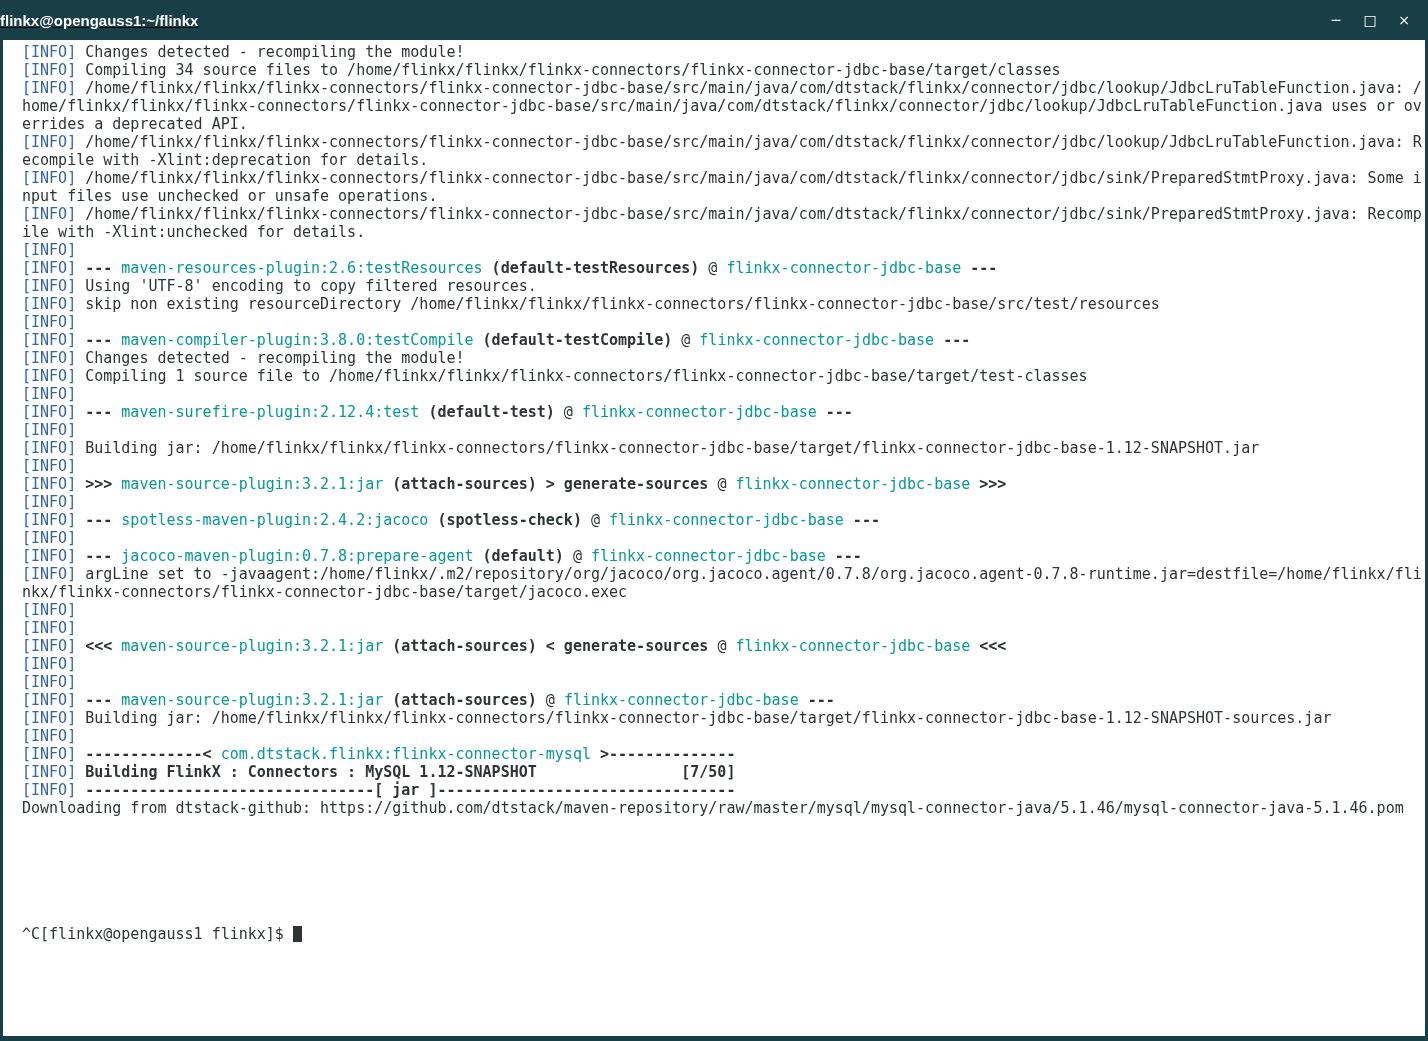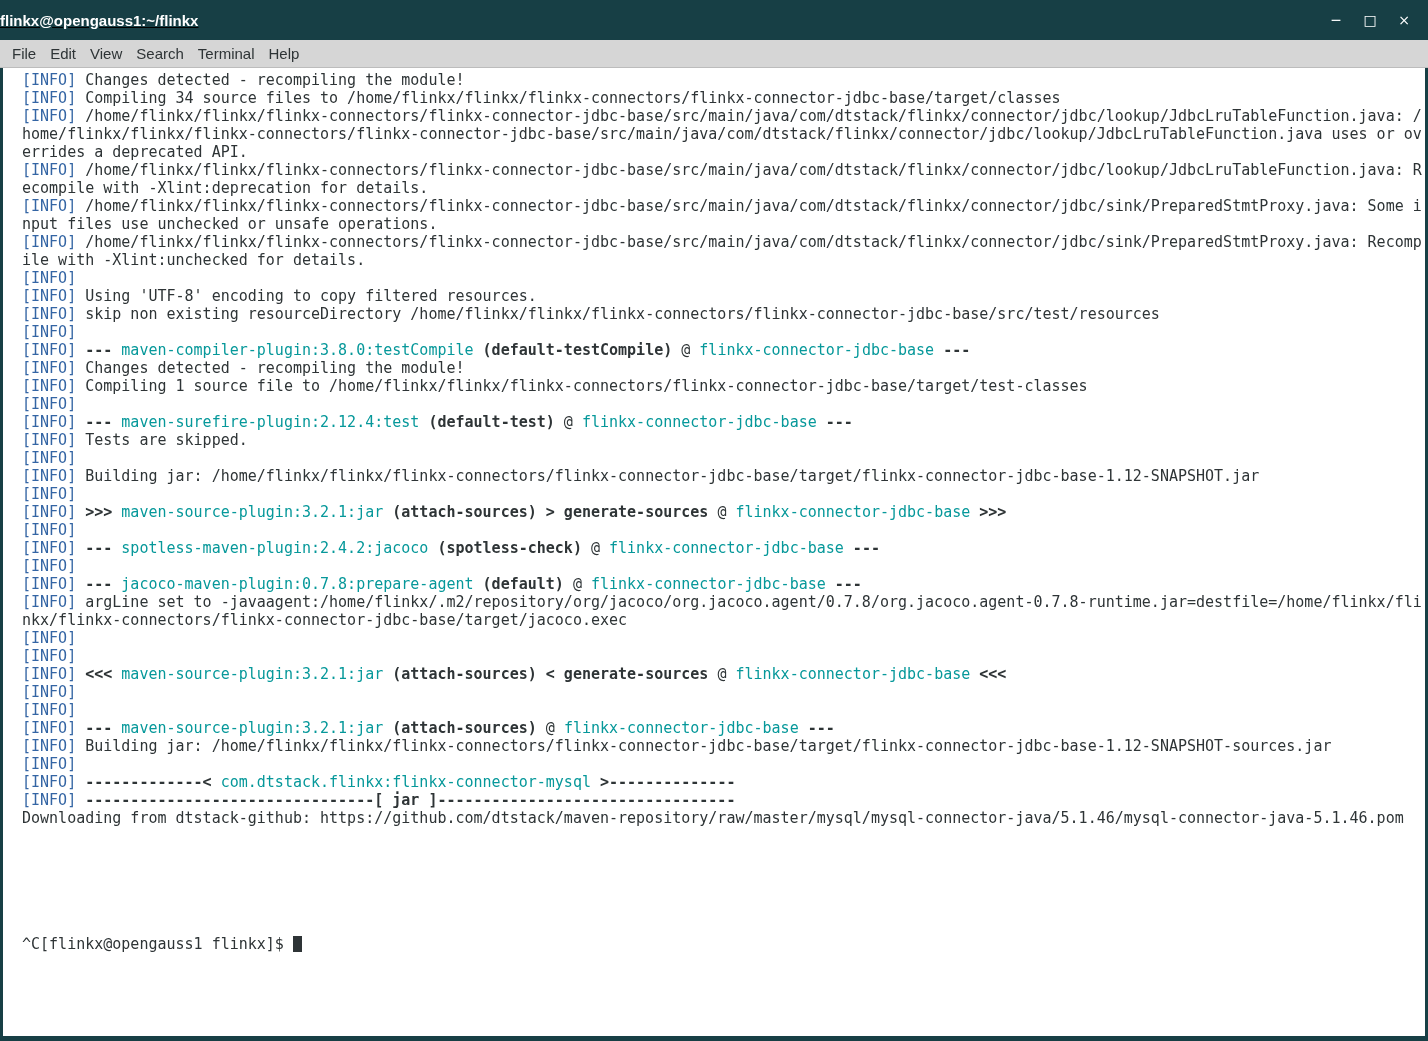--- a/index.html
+++ b/index.html
@@ -72,65 +72,58 @@
 
   <div class="titlebar">
     <div class="title">flinkx@opengauss1:~/flinkx</div>
     <div class="controls">
       <button class="winbtn"><span>─</span></button>
       <button class="winbtn"><span>□</span></button>
       <button class="winbtn"><span>×</span></button>
     </div>
   </div>
 
-  <div class="menubar">
-      <div class="menu-item">File</div>
-      <div class="menu-item">Edit</div>
-      <div class="menu-item">View</div>
-      <div class="menu-item">Search</div>
-      <div class="menu-item">Terminal</div>
-      <div class="menu-item">Help</div>
-    </div>
 
   <div class="terminal">
     <div id="term-out">
         <div class="term-line"><span class="seg-info">[INFO]</span><span> Changes detected - recompiling the module!</span></div>
         <div class="term-line"><span class="seg-info">[INFO]</span><span> Compiling 34 source files to /home/flinkx/flinkx/flinkx-connectors/flinkx-connector-jdbc-base/target/classes</span></div>
         <div class="term-line"><span class="seg-info">[INFO]</span><span> /home/flinkx/flinkx/flinkx-connectors/flinkx-connector-jdbc-base/src/main/java/com/dtstack/flinkx/connector/jdbc/lookup/JdbcLruTableFunction.java: /home/flinkx/flinkx/flinkx-connectors/flinkx-connector-jdbc-base/src/main/java/com/dtstack/flinkx/connector/jdbc/lookup/JdbcLruTableFunction.java uses or overrides a deprecated API.</span></div>
         <div class="term-line"><span class="seg-info">[INFO]</span><span> /home/flinkx/flinkx/flinkx-connectors/flinkx-connector-jdbc-base/src/main/java/com/dtstack/flinkx/connector/jdbc/lookup/JdbcLruTableFunction.java: Recompile with -Xlint:deprecation for details.</span></div>
         <div class="term-line"><span class="seg-info">[INFO]</span><span> /home/flinkx/flinkx/flinkx-connectors/flinkx-connector-jdbc-base/src/main/java/com/dtstack/flinkx/connector/jdbc/sink/PreparedStmtProxy.java: Some input files use unchecked or unsafe operations.</span></div>
         <div class="term-line"><span class="seg-info">[INFO]</span><span> /home/flinkx/flinkx/flinkx-connectors/flinkx-connector-jdbc-base/src/main/java/com/dtstack/flinkx/connector/jdbc/sink/PreparedStmtProxy.java: Recompile with -Xlint:unchecked for details.</span></div>
         <div class="term-line"><span class="seg-info">[INFO]</span></div>
+        <div class="term-line"><span class="seg-info">[INFO]</span><span> </span><span class="seg-b">--- </span><span class="seg-cyan">maven-resources-plugin:2.6:testResources</span><span> </span><span class="seg-b">(default-testResources)</span><span> @ </span><span class="seg-cyan">flinkx-connector-jdbc-base</span><span class="seg-b"> ---</span></div>
         <div class="term-line"><span class="seg-info">[INFO]</span><span> Using 'UTF-8' encoding to copy filtered resources.</span></div>
         <div class="term-line"><span class="seg-info">[INFO]</span><span> skip non existing resourceDirectory /home/flinkx/flinkx/flinkx-connectors/flinkx-connector-jdbc-base/src/test/resources</span></div>
         <div class="term-line"><span class="seg-info">[INFO]</span></div>
         <div class="term-line"><span class="seg-info">[INFO]</span><span> </span><span class="seg-b">--- </span><span class="seg-cyan">maven-compiler-plugin:3.8.0:testCompile</span><span> </span><span class="seg-b">(default-testCompile)</span><span> @ </span><span class="seg-cyan">flinkx-connector-jdbc-base</span><span class="seg-b"> ---</span></div>
         <div class="term-line"><span class="seg-info">[INFO]</span><span> Changes detected - recompiling the module!</span></div>
         <div class="term-line"><span class="seg-info">[INFO]</span><span> Compiling 1 source file to /home/flinkx/flinkx/flinkx-connectors/flinkx-connector-jdbc-base/target/test-classes</span></div>
         <div class="term-line"><span class="seg-info">[INFO]</span></div>
         <div class="term-line"><span class="seg-info">[INFO]</span><span> </span><span class="seg-b">--- </span><span class="seg-cyan">maven-surefire-plugin:2.12.4:test</span><span> </span><span class="seg-b">(default-test)</span><span> @ </span><span class="seg-cyan">flinkx-connector-jdbc-base</span><span class="seg-b"> ---</span></div>
-        <div class="term-line"><span class="seg-info">[INFO]</span><span> Tests are skipped.</span></div>
         <div class="term-line"><span class="seg-info">[INFO]</span></div>
         <div class="term-line"><span class="seg-info">[INFO]</span><span> Building jar: /home/flinkx/flinkx/flinkx-connectors/flinkx-connector-jdbc-base/target/flinkx-connector-jdbc-base-1.12-SNAPSHOT.jar</span></div>
         <div class="term-line"><span class="seg-info">[INFO]</span></div>
         <div class="term-line"><span class="seg-info">[INFO]</span><span> </span><span class="seg-b">&gt;&gt;&gt; </span><span class="seg-cyan">maven-source-plugin:3.2.1:jar</span><span> </span><span class="seg-b">(attach-sources)</span><span class="seg-b"> &gt; generate-sources</span><span> @ </span><span class="seg-cyan">flinkx-connector-jdbc-base</span><span class="seg-b"> &gt;&gt;&gt;</span></div>
         <div class="term-line"><span class="seg-info">[INFO]</span></div>
         <div class="term-line"><span class="seg-info">[INFO]</span><span> </span><span class="seg-b">--- </span><span class="seg-cyan">spotless-maven-plugin:2.4.2:jacoco</span><span> </span><span class="seg-b">(spotless-check)</span><span> @ </span><span class="seg-cyan">flinkx-connector-jdbc-base</span><span class="seg-b"> ---</span></div>
         <div class="term-line"><span class="seg-info">[INFO]</span></div>
         <div class="term-line"><span class="seg-info">[INFO]</span><span> </span><span class="seg-b">--- </span><span class="seg-cyan">jacoco-maven-plugin:0.7.8:prepare-agent</span><span> </span><span class="seg-b">(default)</span><span> @ </span><span class="seg-cyan">flinkx-connector-jdbc-base</span><span class="seg-b"> ---</span></div>
         <div class="term-line"><span class="seg-info">[INFO]</span><span> argLine set to -javaagent:/home/flinkx/.m2/repository/org/jacoco/org.jacoco.agent/0.7.8/org.jacoco.agent-0.7.8-runtime.jar=destfile=/home/flinkx/flinkx/flinkx-connectors/flinkx-connector-jdbc-base/target/jacoco.exec</span></div>
         <div class="term-line"><span class="seg-info">[INFO]</span></div>
         <div class="term-line"><span class="seg-info">[INFO]</span></div>
         <div class="term-line"><span class="seg-info">[INFO]</span><span> </span><span class="seg-b">&lt;&lt;&lt; </span><span class="seg-cyan">maven-source-plugin:3.2.1:jar</span><span> </span><span class="seg-b">(attach-sources)</span><span class="seg-b"> &lt; generate-sources</span><span> @ </span><span class="seg-cyan">flinkx-connector-jdbc-base</span><span class="seg-b"> &lt;&lt;&lt;</span></div>
         <div class="term-line"><span class="seg-info">[INFO]</span></div>
         <div class="term-line"><span class="seg-info">[INFO]</span></div>
         <div class="term-line"><span class="seg-info">[INFO]</span><span> </span><span class="seg-b">--- </span><span class="seg-cyan">maven-source-plugin:3.2.1:jar</span><span> </span><span class="seg-b">(attach-sources)</span><span> @ </span><span class="seg-cyan">flinkx-connector-jdbc-base</span><span class="seg-b"> ---</span></div>
         <div class="term-line"><span class="seg-info">[INFO]</span><span> Building jar: /home/flinkx/flinkx/flinkx-connectors/flinkx-connector-jdbc-base/target/flinkx-connector-jdbc-base-1.12-SNAPSHOT-sources.jar</span></div>
         <div class="term-line"><span class="seg-info">[INFO]</span></div>
         <div class="term-line"><span class="seg-info">[INFO]</span><span> </span><span class="seg-b">-------------&lt; </span><span class="seg-cyan">com.dtstack.flinkx:flinkx-connector-mysql</span><span class="seg-b"> &gt;--------------</span></div>
+        <div class="term-line"><span class="seg-info">[INFO]</span><span> </span><span class="seg-b">Building FlinkX : Connectors : MySQL 1.12-SNAPSHOT                [7/50]</span></div>
         <div class="term-line"><span class="seg-info">[INFO]</span><span> </span><span class="seg-b">--------------------------------[ jar ]---------------------------------</span></div>
         <div class="term-line"><span>Downloading from dtstack-github: https://github.com/dtstack/maven-repository/raw/master/mysql/mysql-connector-java/5.1.46/mysql-connector-java-5.1.46.pom</span></div>
         <div class="term-line"></div>
         <div class="term-line"></div>
         <div class="term-line"></div>
         <div class="term-line"></div>
         <div class="term-line"></div>
         <div class="term-line"></div>
       </div>
     <div class="term-line"><span>^C[flinkx@opengauss1 flinkx]$ </span><span class="cursor"></span></div>

